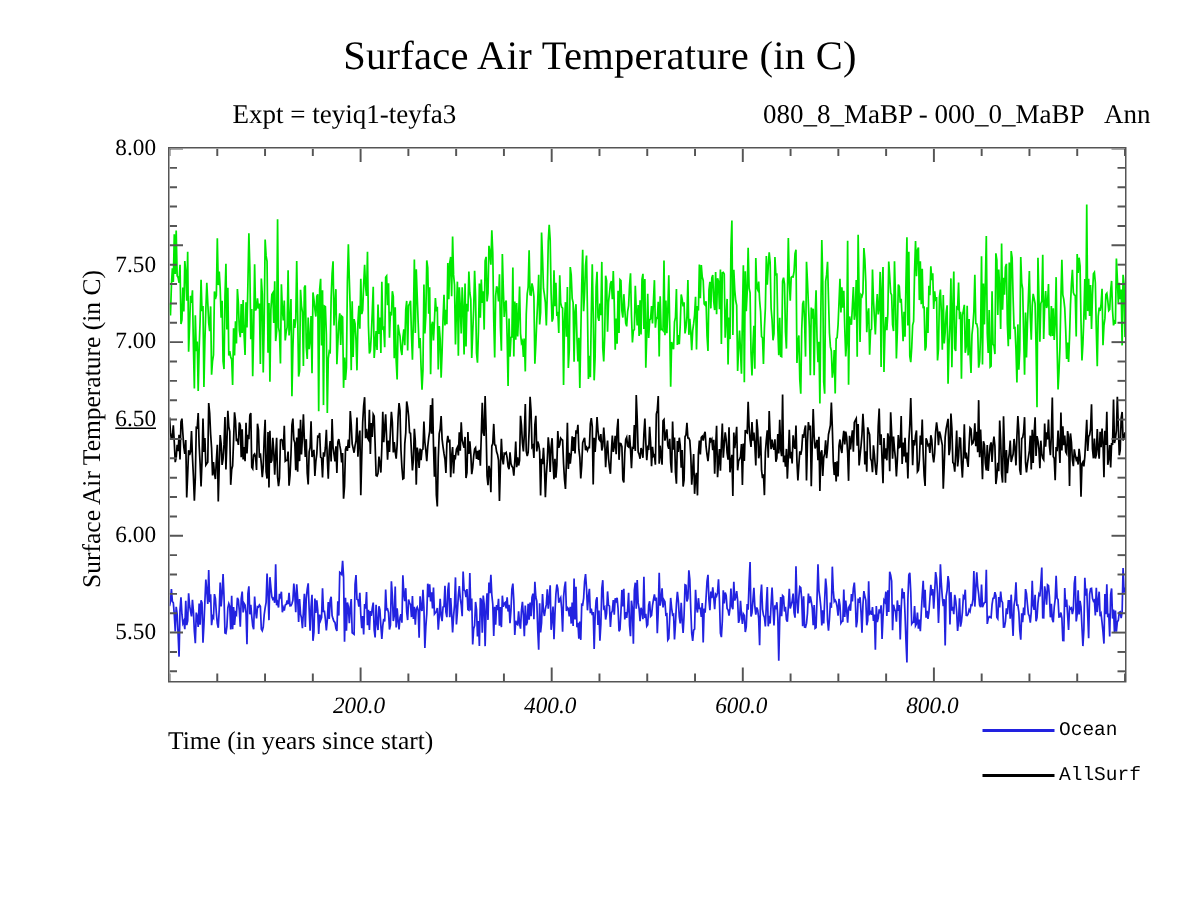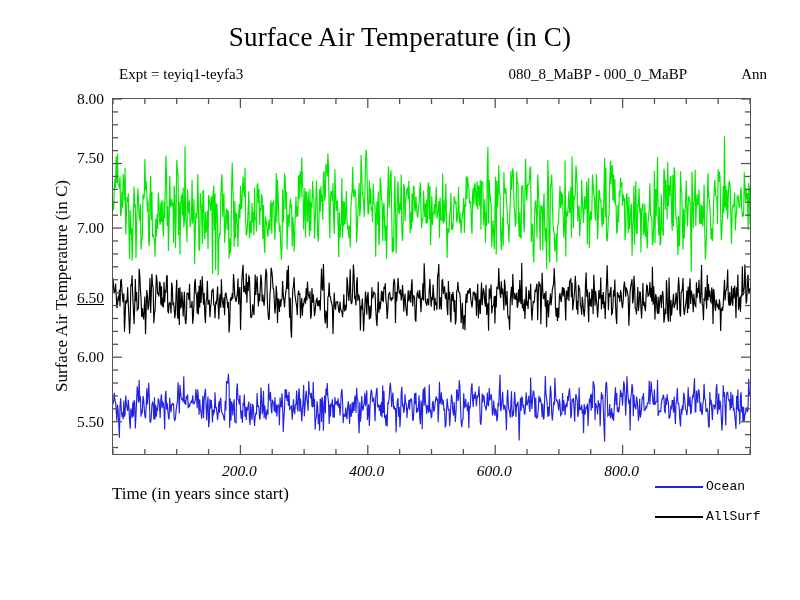--- a/index.html
+++ b/index.html
@@ -23,22 +23,23 @@
     top: 22px;
     left: 0;
     width: 800px;
     text-align: center;
     font-size: 27px;
     letter-spacing: 0.2px;
   }
   .header-line {
     position: absolute;
     top: 66px;
-    font-size: 15px;
-    white-space: nowrap;
+    font-size: 18px;
+    white-space: nowrap;
+    margin-left: 36px;
   }
   #expt-label { left: 119px; }
   #run-label  { left: 0; width: 800px; text-align: right; padding-right: 113px; box-sizing: border-box;}
   #ann-label  { right: 33px; }
 
   #plot-frame {
     position: absolute;
     left: 112px;
     top: 98px;
     width: 639px;
@@ -238,23 +239,23 @@
           <line x1="637" y1="12.909090909090878" x2="632" y2="12.909090909090878" stroke="#555555" stroke-width="1.3"></line>
           <line x1="0" y1="0" x2="9" y2="0" stroke="#555555" stroke-width="1.3"></line>
           <line x1="637" y1="0" x2="628" y2="0" stroke="#555555" stroke-width="1.3"></line>
         </g>
     </svg>
   </div>
 
   <div id="ytick-labels">
       <div class="ylabel-text" style="top: 323.727px;">5.50</div>
       <div class="ylabel-text" style="top: 259.182px;">6.00</div>
-      <div class="ylabel-text" style="top: 200px; text-decoration: underline;">6.50</div>
+      <div class="ylabel-text" style="top: 182px; text-decoration: underline;">6.50</div>
       <div class="ylabel-text" style="top: 130.091px;">7.00</div>
-      <div class="ylabel-text" style="top: 60px;">7.50</div>
+      <div class="ylabel-text" style="top: 79px;">7.50</div>
       <div class="ylabel-text" style="top: 1px;">8.00</div>
     </div>
   <div id="xtick-labels">
       <div class="xlabel-text" style="left: 127.4px;">200.0</div>
       <div class="xlabel-text" style="left: 254.8px;">400.0</div>
       <div class="xlabel-text" style="left: 382.2px;">600.0</div>
       <div class="xlabel-text" style="left: 509.6px;">800.0</div>
     </div>
 
   <div id="yaxis-title">Surface Air Temperature (in C)</div>

